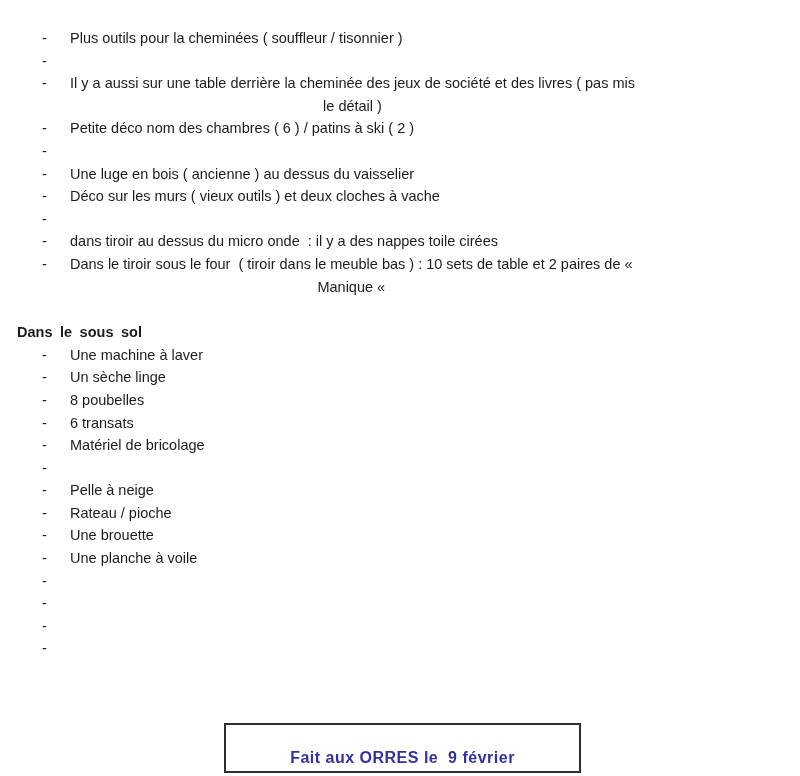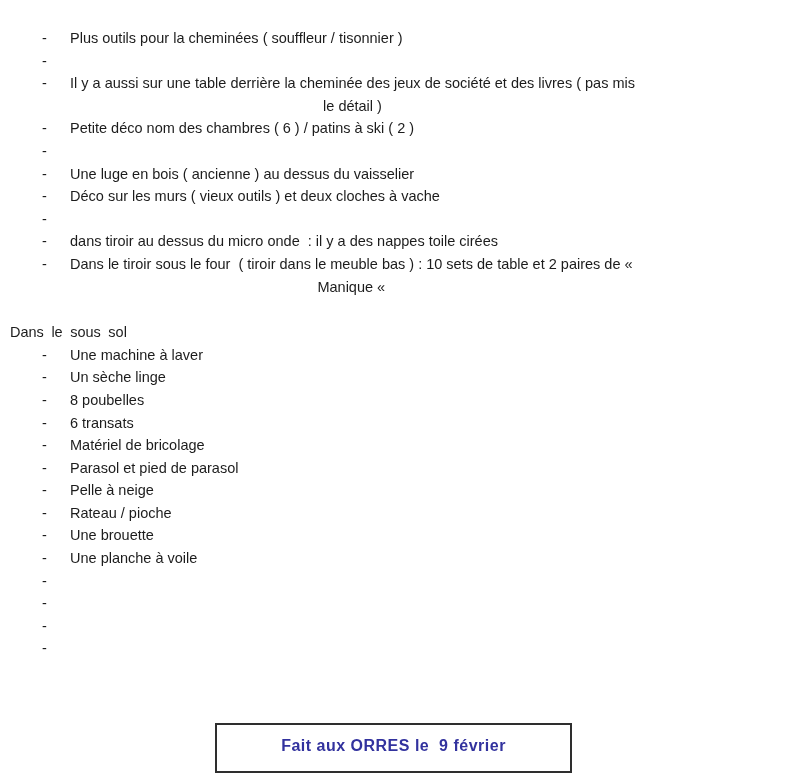--- a/index.html
+++ b/index.html
@@ -31,37 +31,37 @@
     white-space: pre-wrap;
     max-width: 700px;
     text-align: center;
   }
   .bold {
     font-weight: 700;
     word-spacing: 3.5px;
   }
   .gap-cuisine { margin-top: 47px; }
   .subheading {
-    margin: 23px 0 0 10px;
+    margin: 23px 0 0 17px;
     line-height: 22.6px;
-    font-weight: 400;
+    font-weight: 700;
     word-spacing: 3.5px;
   }
   .footer-box {
     position: absolute;
-    left: 215px;
+    left: 224px;
     top: 723px;
     width: 357px;
     height: 50px;
     box-sizing: border-box;
     border: 2px solid #2e2e2e;
     background: #ffffff;
     display: flex;
     justify-content: center;
-    align-items: center;
+    align-items: flex-end;
     padding-bottom: 4px;
   }
   .footer-text {
     font-size: 16px;
     font-weight: 700;
     color: #32329e;
     white-space: pre-wrap;
     letter-spacing: 0.5px;
   }
 </style>
@@ -134,21 +134,20 @@
       <li>
         <span class="marker">-</span>
         <span class="item-text">6 transats</span>
       </li>
       <li>
         <span class="marker">-</span>
         <span class="item-text">Matériel de bricolage</span>
       </li>
       <li>
         <span class="marker">-</span>
-        <span class="item-text">Parasol et pied de parasol</span>
       </li>
       <li>
         <span class="marker">-</span>
         <span class="item-text">Pelle à neige</span>
       </li>
       <li>
         <span class="marker">-</span>
         <span class="item-text">Rateau / pioche</span>
       </li>
       <li>

